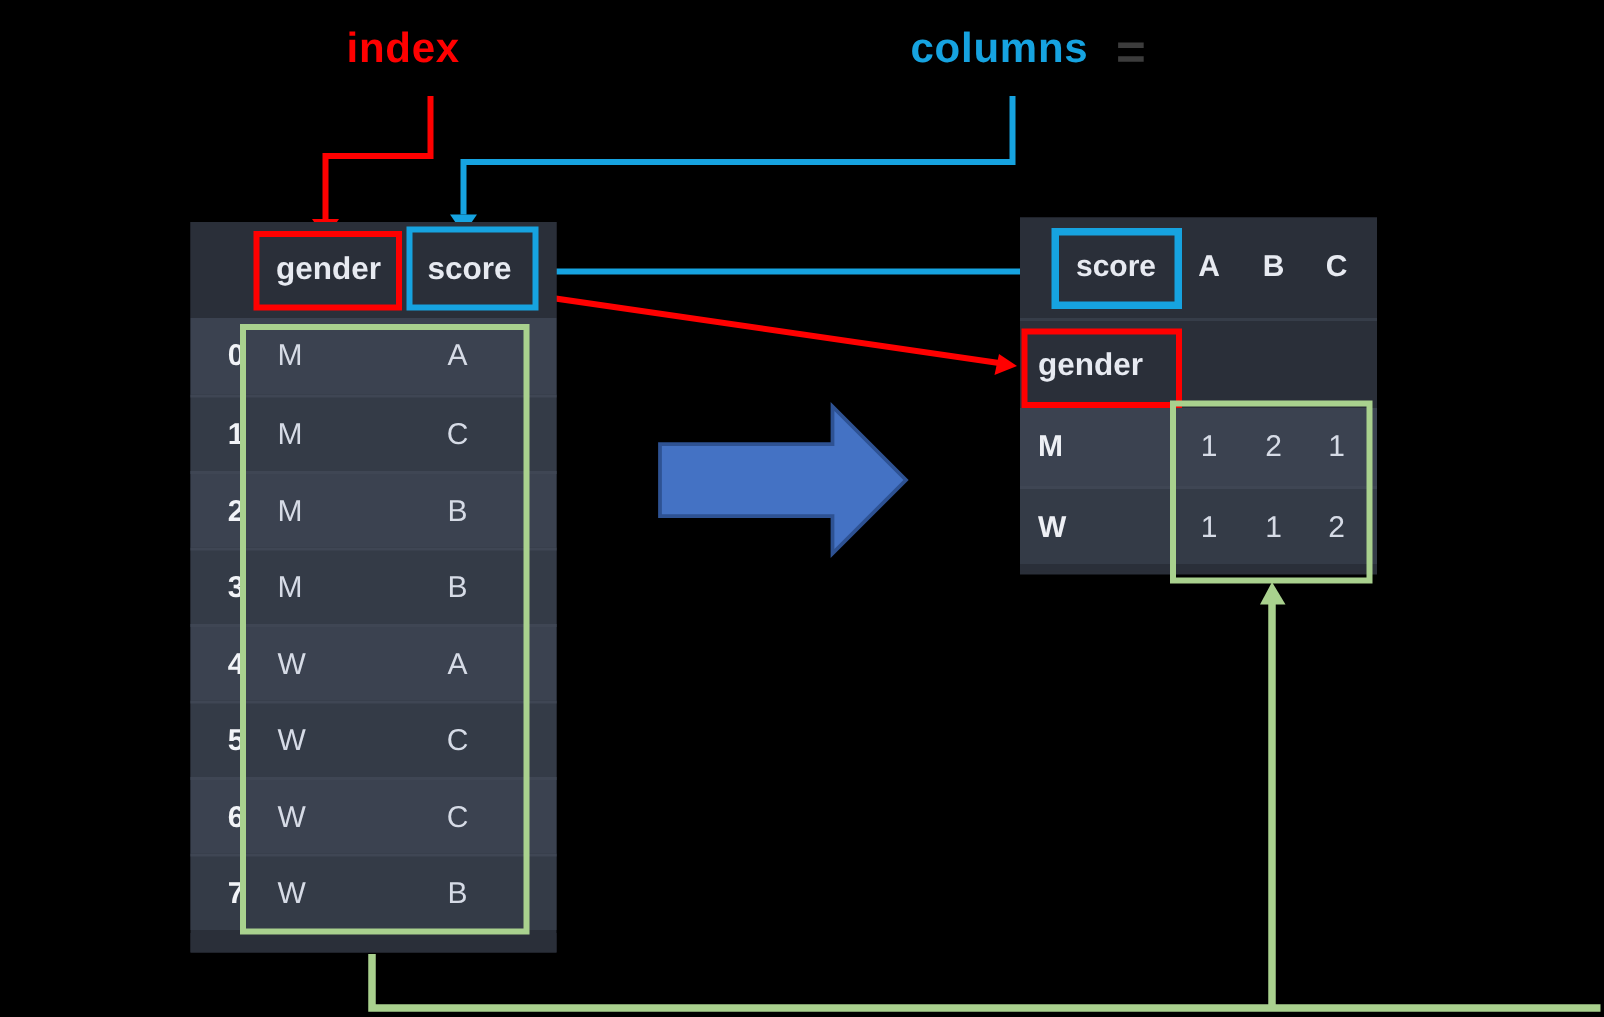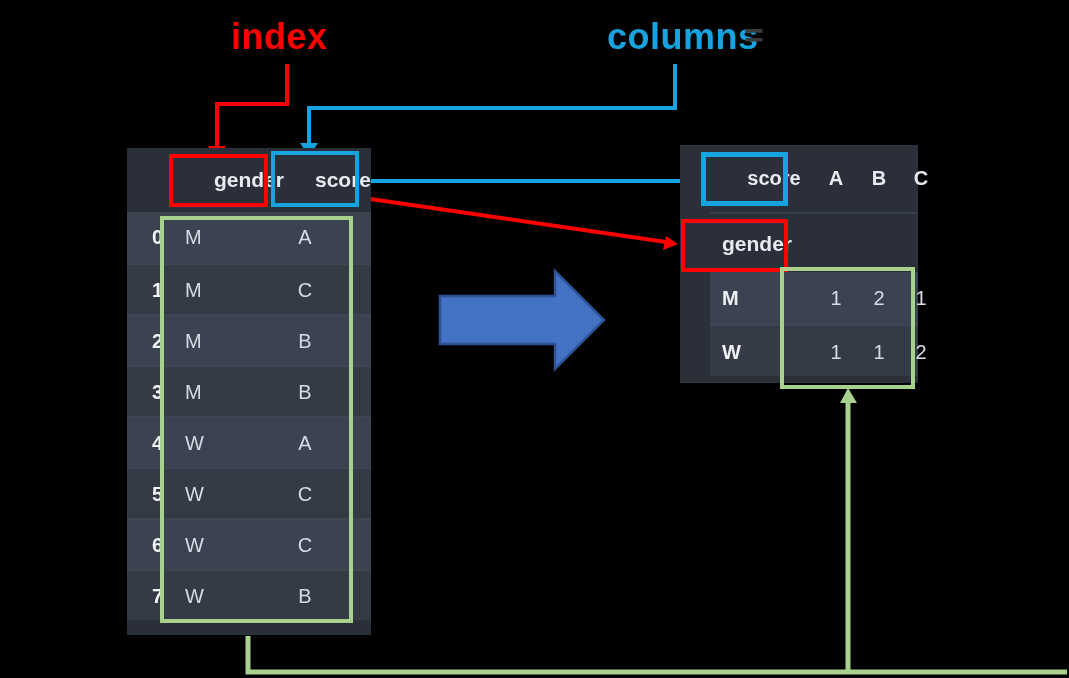--- a/index.html
+++ b/index.html
@@ -3,27 +3,27 @@
 <meta charset="utf-8">
 <style>
   html,body{margin:0;padding:0;background:#000;}
   .stage{
     position:relative;width:1069px;height:678px;background:#000;overflow:hidden;
     font-family:"Liberation Sans","DejaVu Sans",sans-serif;
   }
   .stage *{box-sizing:border-box;}
 
   
-  .lbl{position:absolute;font-weight:bold;font-size:36px;letter-spacing:0.5px;}
+  .lbl{position:absolute;font-weight:bold;font-size:28px;letter-spacing:0.5px;}
   .lbl-index{left:231px;top:16px;color:#ff0000;}
   .lbl-columns{left:607px;top:16px;color:#16a3e0;}
   .lbl-eq{position:absolute;left:744px;top:16px;color:#3c3c3c;font-weight:bold;font-size:34px;}
 
   
-  .tbl{position:absolute;background:#2a2f39;padding-left:30px;}
+  .tbl{position:absolute;background:#2a2f39;}
 
   
   .left-table{left:127px;top:148px;width:244px;height:487px;}
   .lt-header{position:relative;height:64px;background:#2a2f39;}
   .lt-header .hdr{position:absolute;top:0;line-height:64px;font-size:21px;font-weight:bold;color:#e7eaf1;transform:translateX(-50%);}
   .hdr-gender{left:92px;}
   .hdr-score{left:186px;}
   .lt-rows{position:absolute;top:64px;left:0;width:100%;}
   .lt-row{position:relative;height:51px;line-height:51px;font-size:20px;border-top:2px solid #3f4654;}
   .lt-row:first-child{border-top:none;}

